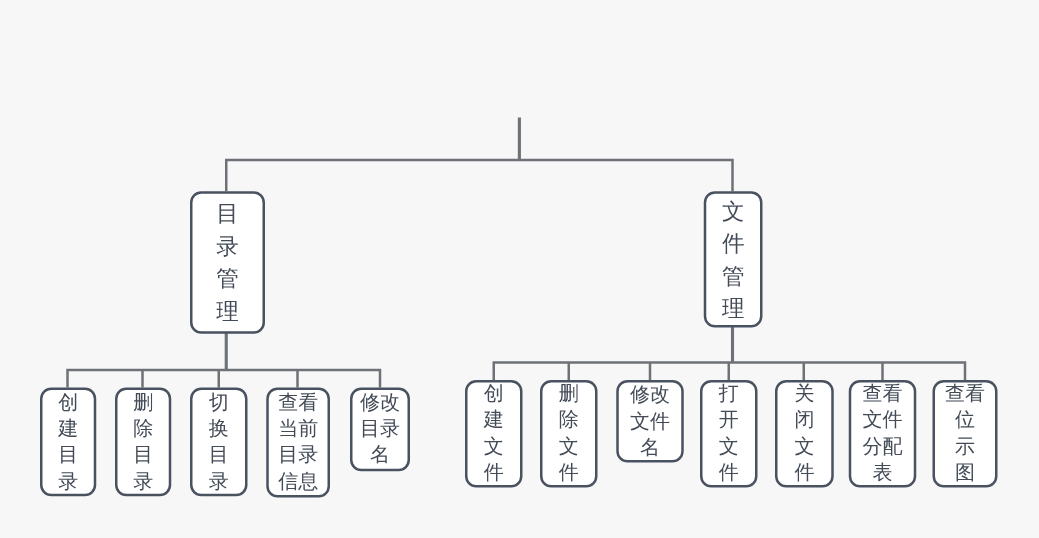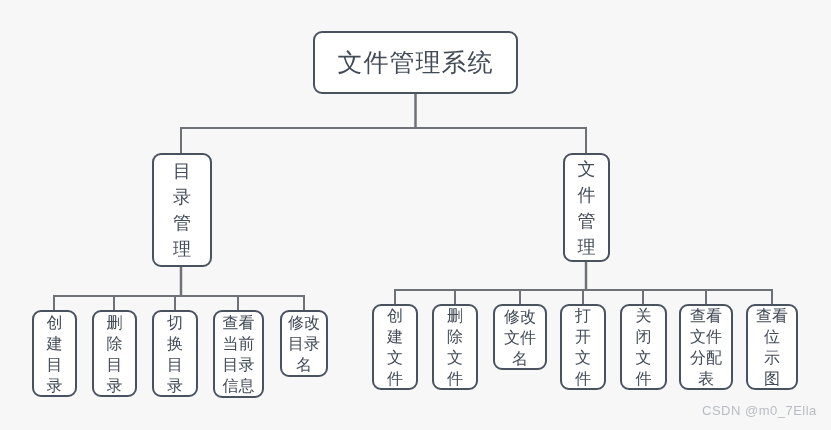--- a/index.html
+++ b/index.html
@@ -84,21 +84,20 @@
 
     <path d="M586 261 V290" stroke="#6e7277" stroke-width="2.5"></path>
     <path d="M395 304 V290 H772 V304" stroke="#6e7277" stroke-width="2"></path>
     <path d="M455 290 V304" stroke="#6e7277" stroke-width="2"></path>
     <path d="M520 290 V304" stroke="#6e7277" stroke-width="2"></path>
     <path d="M583 290 V304" stroke="#6e7277" stroke-width="2"></path>
     <path d="M643 290 V304" stroke="#6e7277" stroke-width="2"></path>
     <path d="M706 290 V304" stroke="#6e7277" stroke-width="2"></path>
   </svg>
 
-  <div class="node root">文件管理系统</div>
 
   <div class="node branch" id="branch-dir">目
 录
 管
 理</div>
   <div class="node branch" id="branch-file">文
 件
 管
 理</div>
 
@@ -143,15 +142,14 @@
 件</div>
   <div class="node leaf" id="leaf-r5">查看
 文件
 分配
 表</div>
   <div class="node leaf" id="leaf-r6">查看
 位
 示
 图</div>
 
-  <div class="watermark">CSDN @m0_7Ella</div>
 
 </div>
 
 </body></html>

